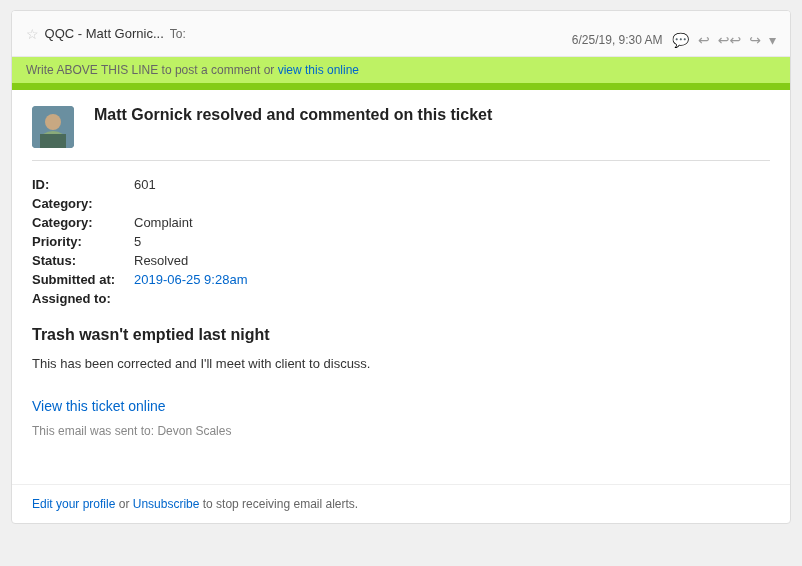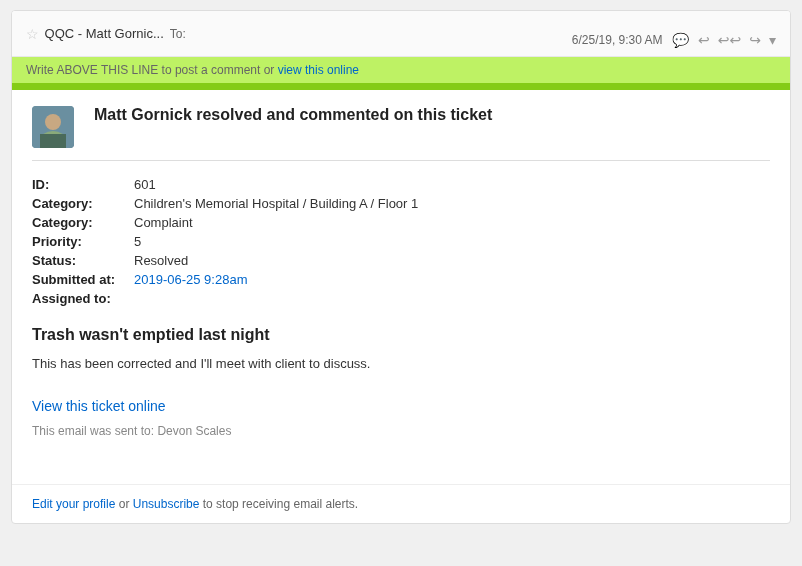--- a/index.html
+++ b/index.html
@@ -251,21 +251,20 @@
       </div>
     </div>
 
     <div class="ticket-details">
       <div class="detail-row">
         <span class="detail-label">ID:</span>
         <span class="detail-value">601</span>
       </div>
       <div class="detail-row">
         <span class="detail-label">Category:</span>
-        <span class="detail-value">Children's Memorial Hospital / Building A / Floor 1</span>
       </div>
       <div class="detail-row">
         <span class="detail-label">Category:</span>
         <span class="detail-value">Complaint</span>
       </div>
       <div class="detail-row">
         <span class="detail-label">Priority:</span>
         <span class="detail-value">5</span>
       </div>
       <div class="detail-row">

